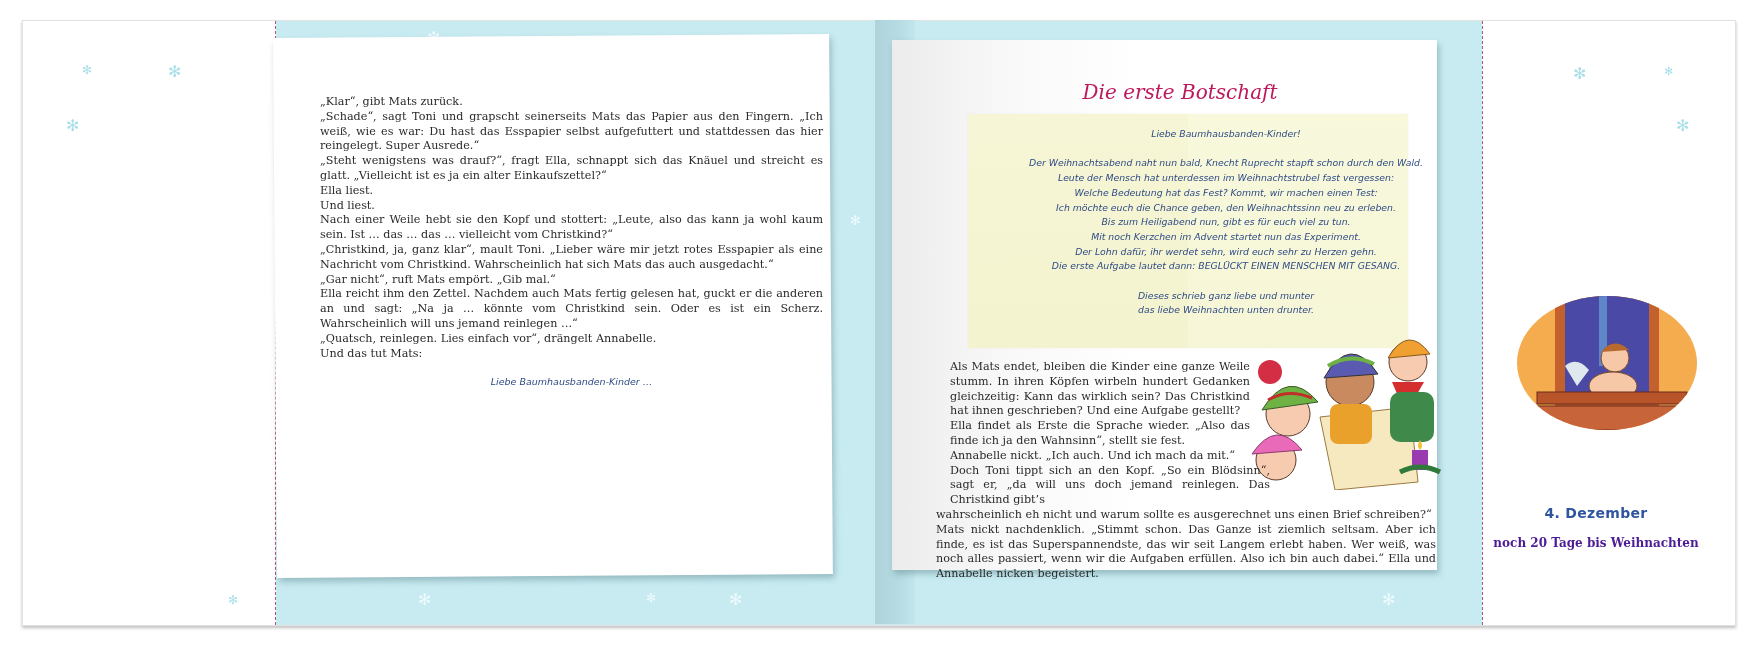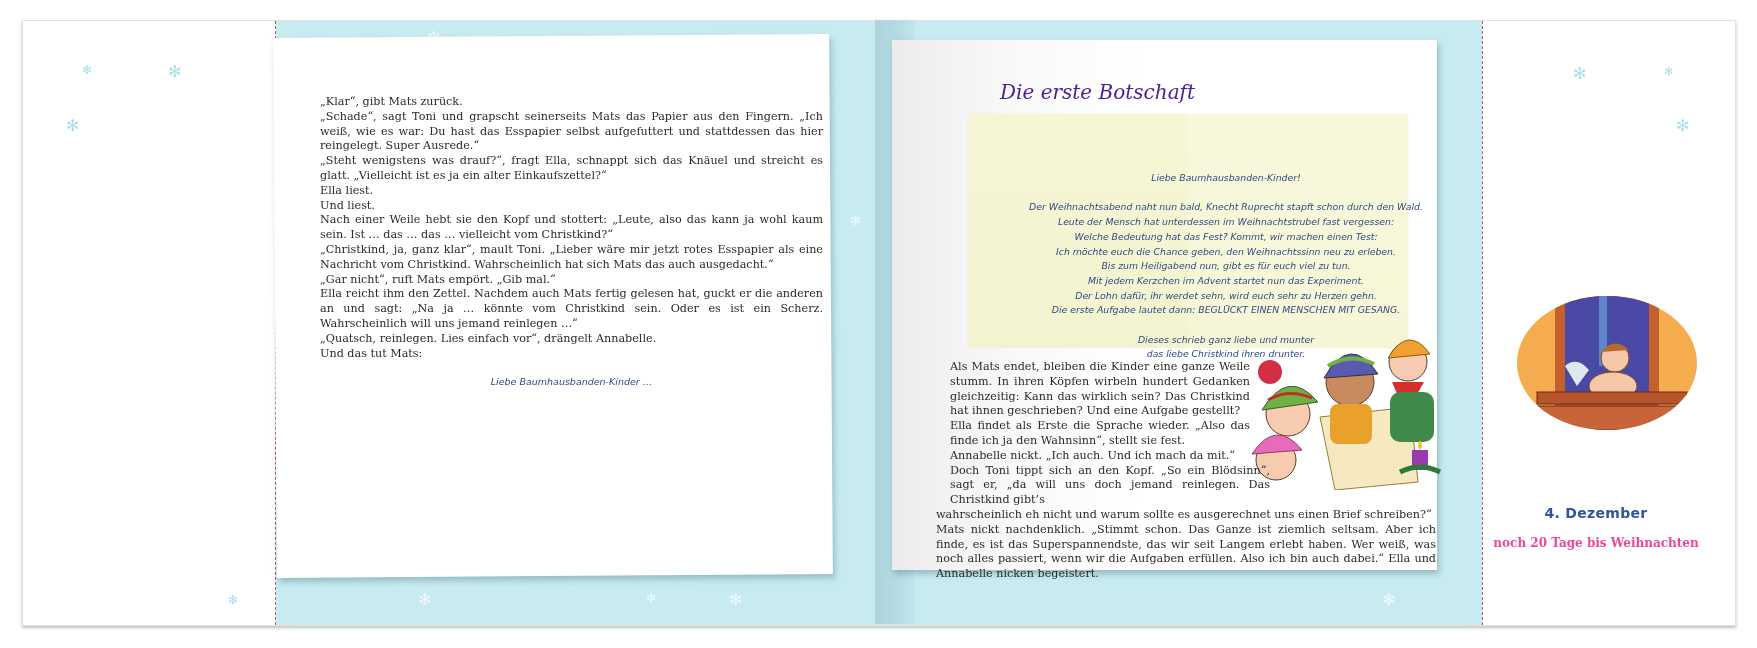--- a/index.html
+++ b/index.html
@@ -32,53 +32,53 @@
       position: absolute; font-size: 11.2px; line-height: 14.8px; color: #2a2a2a;
       text-align: justify;
     }
     .story p { margin: 0; }
     .story-left { left: 320px; top: 95px; width: 503px; }
     .letter-hint {
       position: absolute; left: 320px; top: 376px; width: 503px; text-align: center;
       font-family: "DejaVu Sans", sans-serif; font-style: italic; font-size: 9.5px; color: #2e4a85;
     }
     .chapter-title {
-      position: absolute; left: 1000px; top: 80px; width: 360px; text-align: left;
-      font-family: "DejaVu Serif", serif; font-style: italic; font-size: 20px; color: #4c1d95;
+      position: absolute; left: 1000px; top: 80px; width: 360px; text-align: center;
+      font-family: "DejaVu Serif", serif; font-style: italic; font-size: 20px; color: #be185d;
     }
     .letter-box {
       position: absolute; left: 968px; top: 114px; width: 440px; height: 234px;
       background: linear-gradient(180deg, #f6f6d6, #f3f3cf);
       box-shadow: 0 0 2px rgba(0,0,0,0.06);
     }
     .letter-box::before {
       content: ""; position: absolute; left: 220px; top: 0; width: 220px; height: 100%;
       background: rgba(255,255,240,0.25);
     }
     .letter-text {
       position: absolute; left: 968px; top: 127px; width: 516px; text-align: center;
-      font-family: "DejaVu Sans", sans-serif; font-style: italic; font-size: 9.3px; line-height: 14.7px; color: #2e4a85; margin-top: 44px;
+      font-family: "DejaVu Sans", sans-serif; font-style: italic; font-size: 9.3px; line-height: 14.7px; color: #2e4a85;
     }
     .letter-text .gap { height: 14.7px; }
     .story-right { left: 936px; top: 360px; width: 500px; font-size: 11.2px; line-height: 14.8px; }
     .story-right .narrow { width: 300px; display: block; margin-left: 14px; }
     .illustration {
       position: absolute; left: 1240px; top: 322px; width: 215px; height: 168px;
     }
     .calendar-medallion {
       position: absolute; left: 1517px; top: 296px; width: 180px; height: 134px;
     }
     .date-title {
       position: absolute; left: 1470px; top: 505px; width: 252px; text-align: center;
       font-family: "DejaVu Sans", sans-serif; font-weight: bold; font-size: 14px; color: #2f55a0;
       letter-spacing: 0.3px;
     }
     .days-left {
       position: absolute; left: 1470px; top: 536px; width: 252px; text-align: center;
-      font-family: "DejaVu Serif", serif; font-weight: bold; font-size: 12px; color: #ec4899;
+      font-family: "DejaVu Serif", serif; font-weight: bold; font-size: 12px; color: #4c1d95;
     }
     .flake { position: absolute; color: #a9dfe9; font-size: 16px; line-height: 1; font-family: "DejaVu Sans", sans-serif; }
     .flake.white { color: #eefafd; }
   </style>
 </head>
 <body>
 
 <div class="spread">
   <div class="flap-left"></div>
   <div class="fold-line" style="left:252px"></div>
@@ -127,26 +127,26 @@
 <div class="chapter-title">Die erste Botschaft</div>
 <div class="letter-box"></div>
 <div class="letter-text">
   <div>Liebe Baumhausbanden-Kinder!</div>
   <div class="gap"></div>
   <div>Der Weihnachtsabend naht nun bald, Knecht Ruprecht stapft schon durch den Wald.</div>
   <div>Leute der Mensch hat unterdessen im Weihnachtstrubel fast vergessen:</div>
   <div>Welche Bedeutung hat das Fest? Kommt, wir machen einen Test:</div>
   <div>Ich möchte euch die Chance geben, den Weihnachtssinn neu zu erleben.</div>
   <div>Bis zum Heiligabend nun, gibt es für euch viel zu tun.</div>
-  <div>Mit jedem Kerzchen im Advent startet nun das Experiment.</div>
+  <div>Mit noch Kerzchen im Advent startet nun das Experiment.</div>
   <div>Der Lohn dafür, ihr werdet sehn, wird euch sehr zu Herzen gehn.</div>
   <div>Die erste Aufgabe lautet dann: BEGLÜCKT EINEN MENSCHEN MIT GESANG.</div>
   <div class="gap"></div>
   <div>Dieses schrieb ganz liebe und munter</div>
-  <div>das liebe Christkind ihren drunter.</div>
+  <div>das liebe Weihnachten unten drunter.</div>
 </div>
 
 <svg class="illustration" viewBox="0 0 215 168">
 
   <path d="M80 95 L170 85 L178 160 L95 168 Z" fill="#f6e9c0" stroke="#9a7a40" stroke-width="1"></path>
 
   <circle cx="48" cy="92" r="22" fill="#f7cbb0" stroke="#5a3a2a"></circle>
   <path d="M22 88 Q48 45 78 80 Z" fill="#6fb244" stroke="#3a5a2a"></path>
   <path d="M28 78 Q48 66 72 76" stroke="#c0302a" stroke-width="3" fill="none"></path>
   <circle cx="30" cy="50" r="12" fill="#d42e45"></circle>

